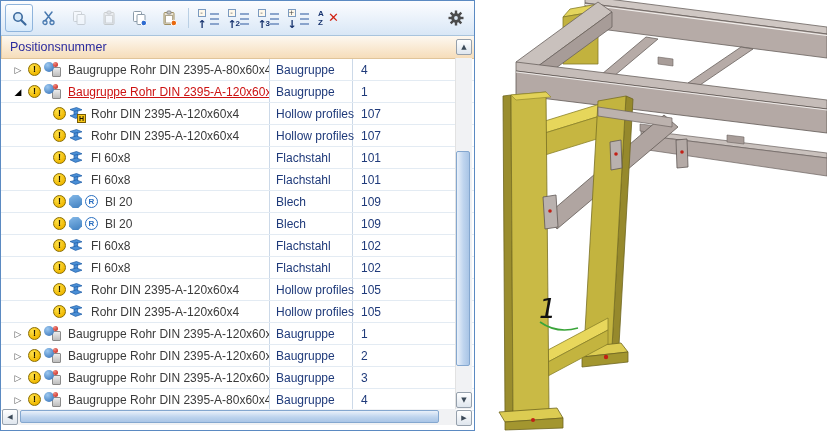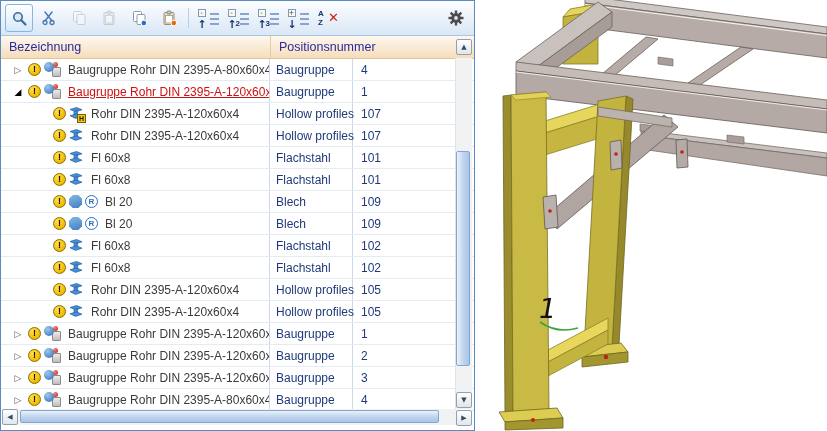--- a/index.html
+++ b/index.html
@@ -195,21 +195,20 @@
                 </g>
                 <circle cx="9" cy="9" r="4.8"></circle>
                 <circle cx="9" cy="9" r="1.9" fill="#dce8f4"></circle>
               </g>
             </svg>
           </span>
         </div>
       </div>
 
     <div class="thead">
-      <div class="th name">Bezeichnung</div>
       <div class="th pos">Positionsnummer</div>
     </div>
 
     <div class="rows">
         <div class="row">
           <div class="cell c-name" style="padding-left: 10px;">
             <span class="expander">▷</span>
             <span class="ic ic-warning">!</span>
             <span class="ic ic-asm">
               <span class="asm-page"></span>

